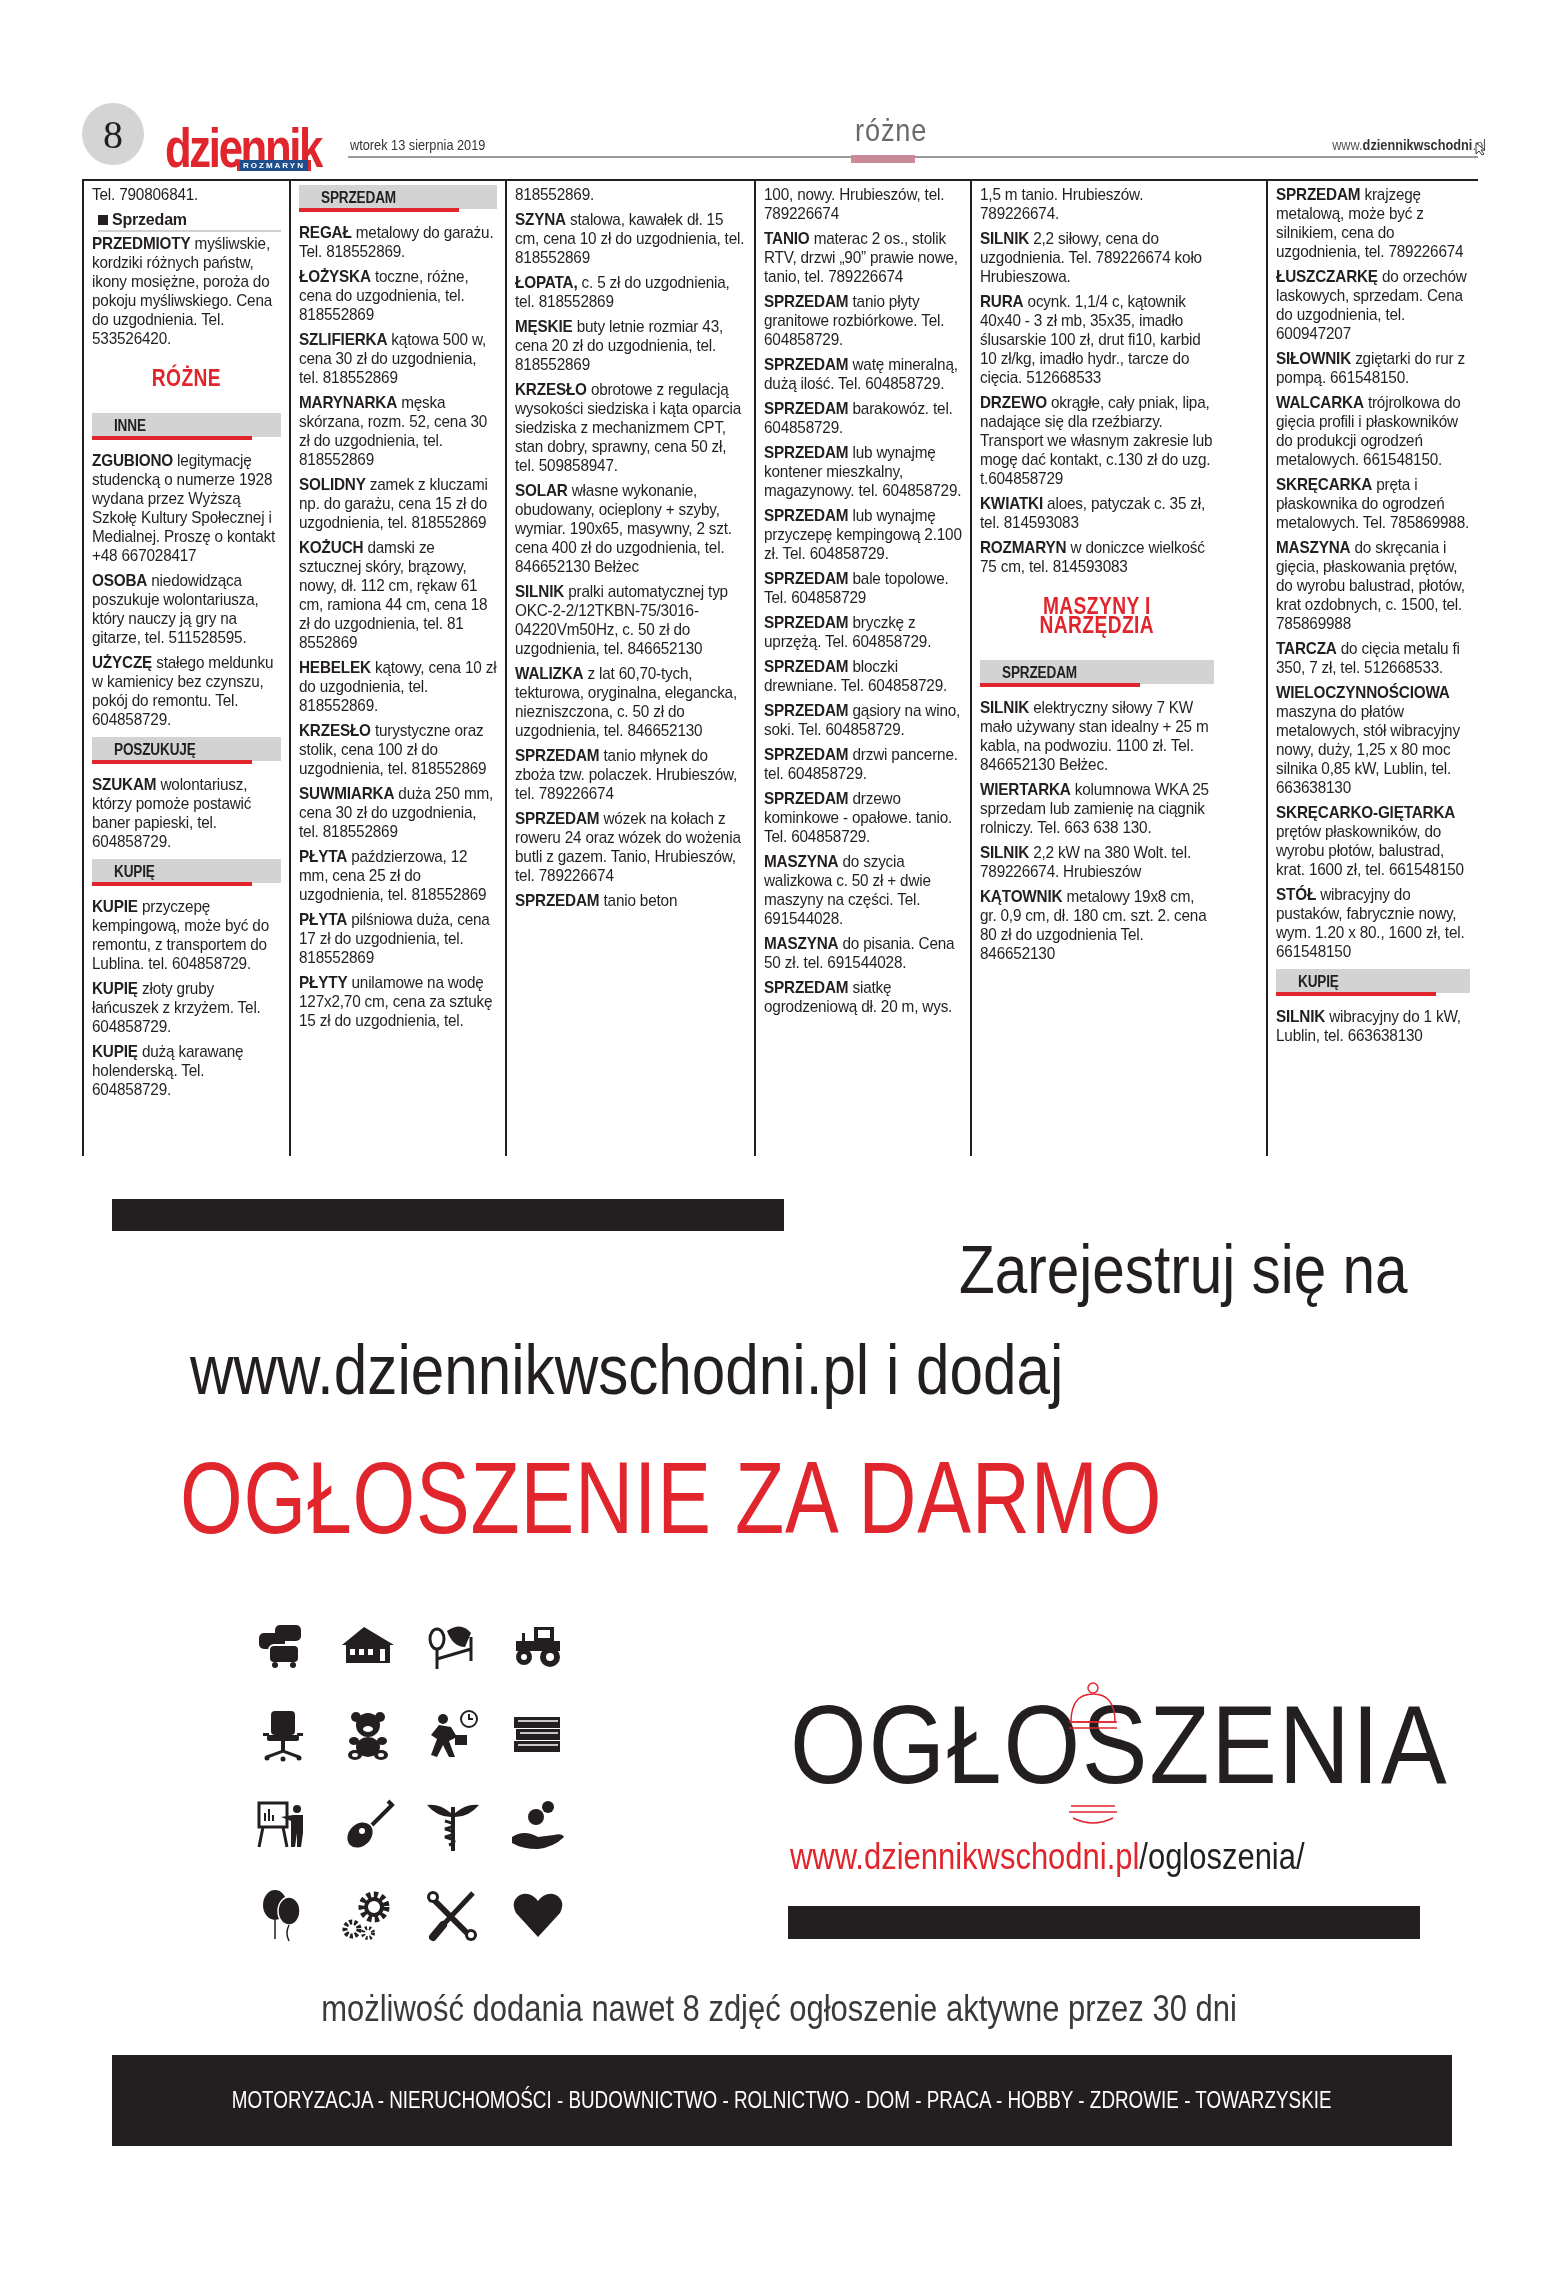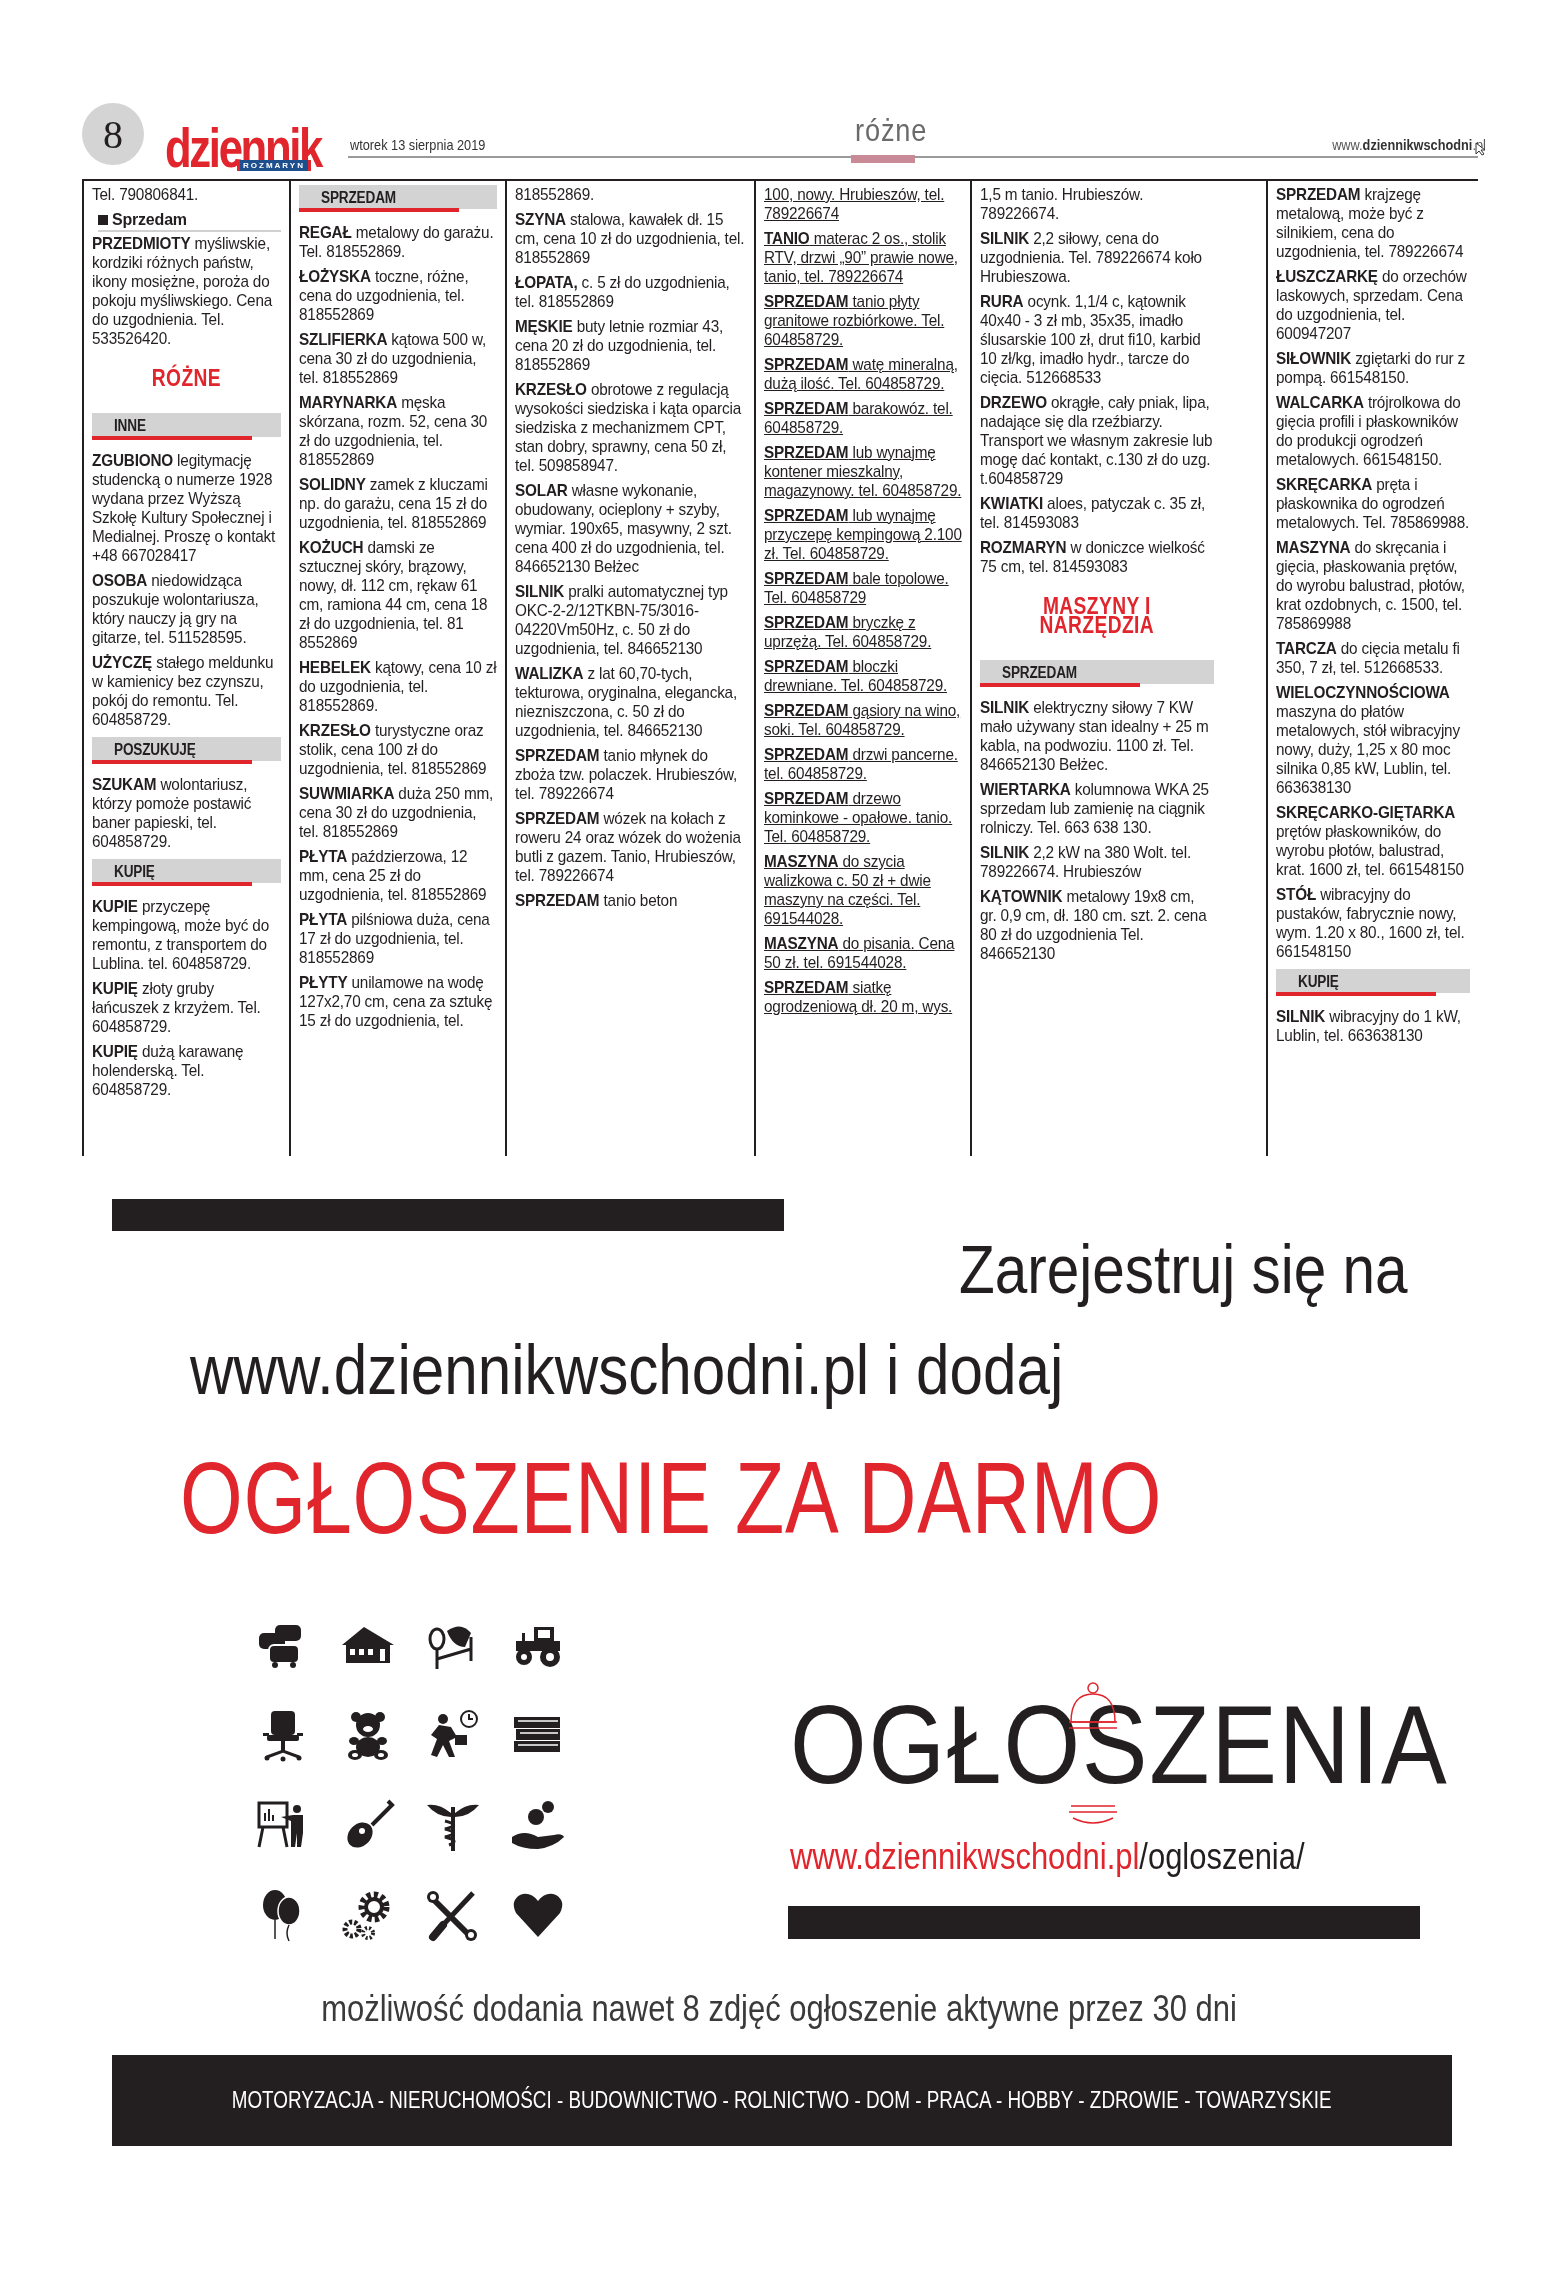--- a/index.html
+++ b/index.html
@@ -20,21 +20,21 @@
   .site-url { position: absolute; right: 72px; top: 136px; font-size: 15px; font-family: "Liberation Sans", sans-serif; color: #555; transform: scaleX(0.85); transform-origin: right; }
   .site-url b { color: #333; }
   .cursor-icon { position: absolute; left: 1475px; top: 142px; width: 14px; height: 14px; }
 
   
   .cols { position: absolute; left: 82px; top: 179px; width: 1396px; height: 975px; border-top: 2px solid #231f20; display: flex; }
   .col { position: relative; height: 975px; padding: 4px 8px 0 8px; font-size: 17px; line-height: 19px; color: #231f20; letter-spacing: -0.2px; }
   .col + .col { border-left: 2px solid #231f20; }
   .col:first-child { border-left: 2px solid #231f20; }
   .col-1 { width: 225px; } .col-2 { width: 235px; } .col-3 { width: 271px; }
-  .col-4 { width: 235px; text-decoration: underline; } .col-5 { width: 274px; } .col-6 { width: 231px; margin-left: 44px; }
+  .col-4 { width: 235px; } .col-5 { width: 274px; } .col-6 { width: 231px; margin-left: 44px; }
   .ad { margin-bottom: 6px; transform: scaleX(0.9); transform-origin: left top; width: 111%; }
   .ad b { font-weight: bold; }
   .sub-label { font-weight: bold; font-size: 16px; margin: 2px 0 2px 6px; border-bottom: 2px solid #d0d0d0; padding-bottom: 1px; }
   .sub-label::before { content: ""; display: inline-block; width: 10px; height: 10px; background: #231f20; margin-right: 4px; }
   .cat-head { text-align: center; color: #e1252c; font-size: 24px; font-weight: bold; margin: 20px 0 26px 0; transform: scaleX(0.8); letter-spacing: 0.5px; }
   .bar { position: relative; height: 24px; background: #d3d3d3; margin: 8px 0 14px 0; }
   .bar span { position: absolute; left: 22px; top: 3px; font-weight: bold; font-size: 16px; transform: scaleX(0.85); transform-origin: left; }
   .bar::after { content: ""; position: absolute; left: 0; bottom: -3px; width: 160px; height: 4px; background: #e1252c; }
   .col-2 .bar { margin-top: 0; }
 

